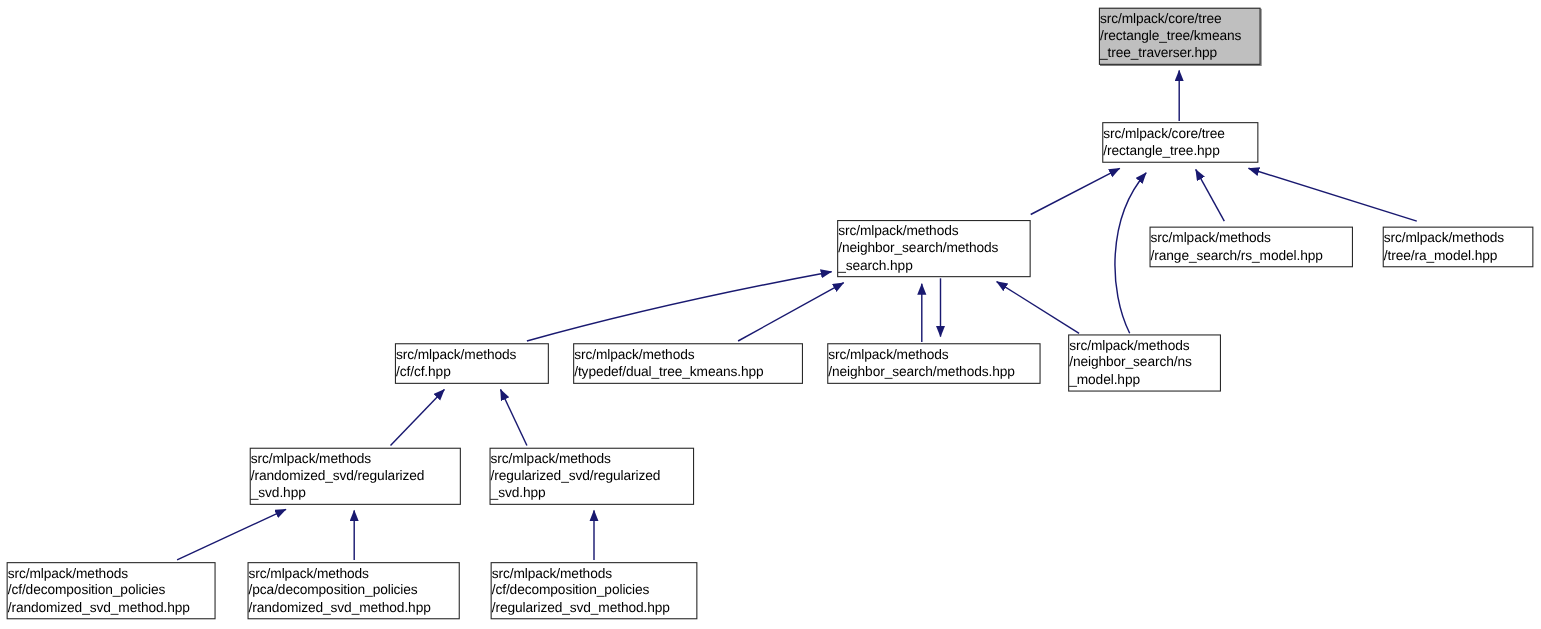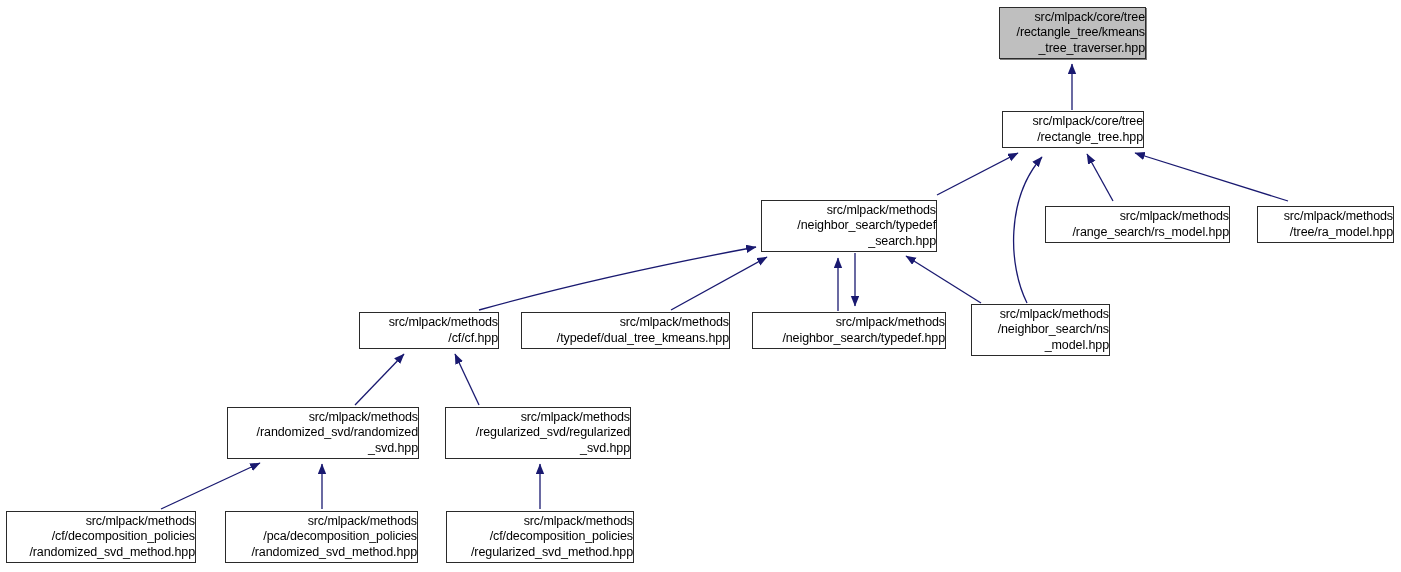--- a/index.html
+++ b/index.html
@@ -27,21 +27,21 @@
     position: absolute;
     box-sizing: border-box;
     border: 1px solid #2a2a2a;
     background: #ffffff;
     color: #000000;
     font-size: 12.5px;
     line-height: 15.5px;
     text-align: center;
     display: flex;
     flex-direction: column;
-    align-items: flex-end;
+    align-items: flex-start;
     justify-content: center;
     letter-spacing: -0.1px;
     white-space: pre;
     z-index: 5;
   }
   .node.highlight {
     background: #bfbfbf;
     border: 1px solid #2b2b2b;
     box-shadow: 1px 1px 0 0 #808080;
   }
@@ -89,25 +89,25 @@
       <path d="M161,509 L260,463"></path>
 
       <path d="M322,509 L322,464"></path>
 
       <path d="M540,509 L540,464"></path>
     </g>
   </svg>
 
 <div class="node highlight" style="left: 999px; top: 7px; width: 147px; height: 52px;"><span class="nline">src/mlpack/core/tree</span><span class="nline">/rectangle_tree/kmeans</span><span class="nline">_tree_traverser.hpp</span></div>
     <div class="node" style="left: 1002px; top: 111px; width: 142px; height: 37px;"><span class="nline">src/mlpack/core/tree</span><span class="nline">/rectangle_tree.hpp</span></div>
-    <div class="node" style="left: 761px; top: 200px; width: 176px; height: 52px;"><span class="nline">src/mlpack/methods</span><span class="nline">/neighbor_search/typedef</span><span class="nline">_search.hpp</span></div>
+    <div class="node" style="left: 761px; top: 200px; width: 176px; height: 52px;"><span class="nline">src/mlpack/methods</span><span class="nline">/neighbor_search/methods</span><span class="nline">_search.hpp</span></div>
     <div class="node" style="left: 1045px; top: 206px; width: 185px; height: 37px;"><span class="nline">src/mlpack/methods</span><span class="nline">/range_search/rs_model.hpp</span></div>
     <div class="node" style="left: 1257px; top: 206px; width: 137px; height: 37px;"><span class="nline">src/mlpack/methods</span><span class="nline">/tree/ra_model.hpp</span></div>
     <div class="node" style="left: 359px; top: 312px; width: 140px; height: 37px;"><span class="nline">src/mlpack/methods</span><span class="nline">/cf/cf.hpp</span></div>
     <div class="node" style="left: 521px; top: 312px; width: 209px; height: 37px;"><span class="nline">src/mlpack/methods</span><span class="nline">/typedef/dual_tree_kmeans.hpp</span></div>
-    <div class="node" style="left: 752px; top: 312px; width: 194px; height: 37px;"><span class="nline">src/mlpack/methods</span><span class="nline">/neighbor_search/typedef.hpp</span></div>
+    <div class="node" style="left: 752px; top: 312px; width: 194px; height: 37px;"><span class="nline">src/mlpack/methods</span><span class="nline">/neighbor_search/methods.hpp</span></div>
     <div class="node" style="left: 971px; top: 304px; width: 139px; height: 52px;"><span class="nline">src/mlpack/methods</span><span class="nline">/neighbor_search/ns</span><span class="nline">_model.hpp</span></div>
-    <div class="node" style="left: 227px; top: 407px; width: 192px; height: 52px;"><span class="nline">src/mlpack/methods</span><span class="nline">/randomized_svd/randomized</span><span class="nline">_svd.hpp</span></div>
+    <div class="node" style="left: 227px; top: 407px; width: 192px; height: 52px;"><span class="nline">src/mlpack/methods</span><span class="nline">/randomized_svd/regularized</span><span class="nline">_svd.hpp</span></div>
     <div class="node" style="left: 445px; top: 407px; width: 186px; height: 52px;"><span class="nline">src/mlpack/methods</span><span class="nline">/regularized_svd/regularized</span><span class="nline">_svd.hpp</span></div>
     <div class="node" style="left: 6px; top: 511px; width: 190px; height: 52px;"><span class="nline">src/mlpack/methods</span><span class="nline">/cf/decomposition_policies</span><span class="nline">/randomized_svd_method.hpp</span></div>
     <div class="node" style="left: 225px; top: 511px; width: 193px; height: 52px;"><span class="nline">src/mlpack/methods</span><span class="nline">/pca/decomposition_policies</span><span class="nline">/randomized_svd_method.hpp</span></div>
     <div class="node" style="left: 446px; top: 511px; width: 188px; height: 52px;"><span class="nline">src/mlpack/methods</span><span class="nline">/cf/decomposition_policies</span><span class="nline">/regularized_svd_method.hpp</span></div>
   </div>
 
 </body></html>

